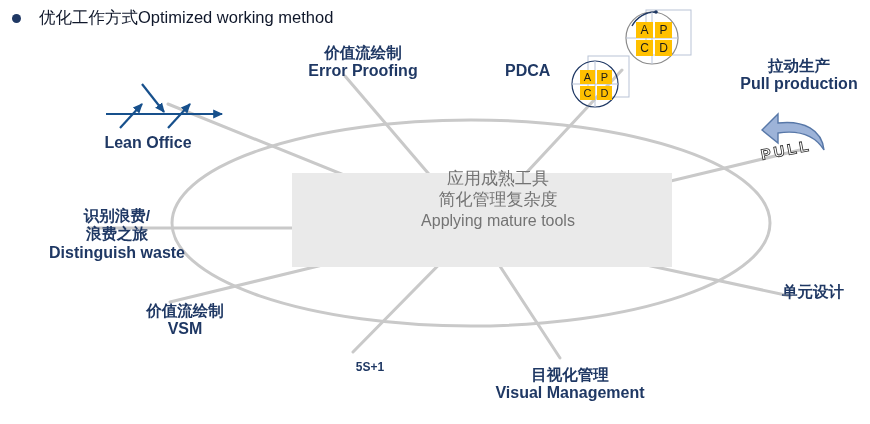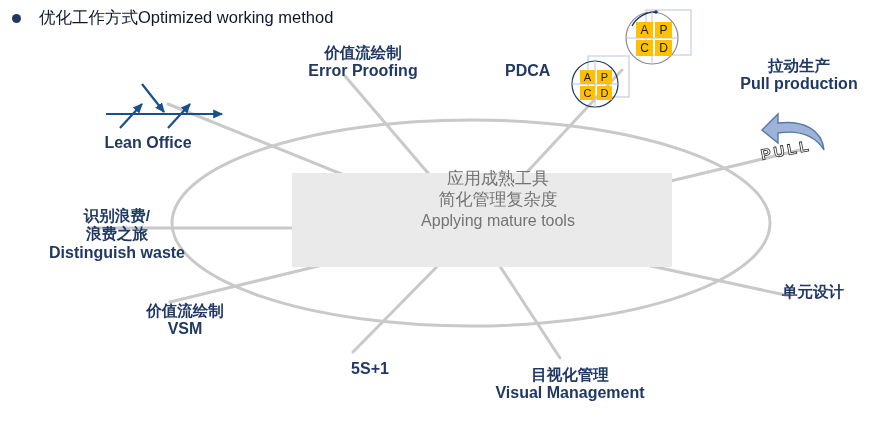--- a/index.html
+++ b/index.html
@@ -94,21 +94,21 @@
   .node-label .cn {
     display: block;
     font-size: 15.5px;
   }
   .node-label .en {
     display: block;
     font-size: 16px;
   }
   .node-label .solo {
     display: block;
-    font-size: 16px;
+    font-size: 12px;
   }
 
   
   #lbl-error-proofing { left: 268px; top: 44px; width: 190px; }
   #lbl-pdca           { left: 505px; top: 62px; width: 66px; text-align: left;}
   #lbl-pull           { left: 728px; top: 57px; width: 142px; }
   #lbl-lean-office    { left: 78px;  top: 134px; width: 140px; }
   #lbl-distinguish    { left: 22px;  top: 207px; width: 190px; }
   #lbl-vsm            { left: 105px;  top: 302px; width: 160px; }
   #lbl-5s             { left: 320px; top: 360px; width: 100px; }

